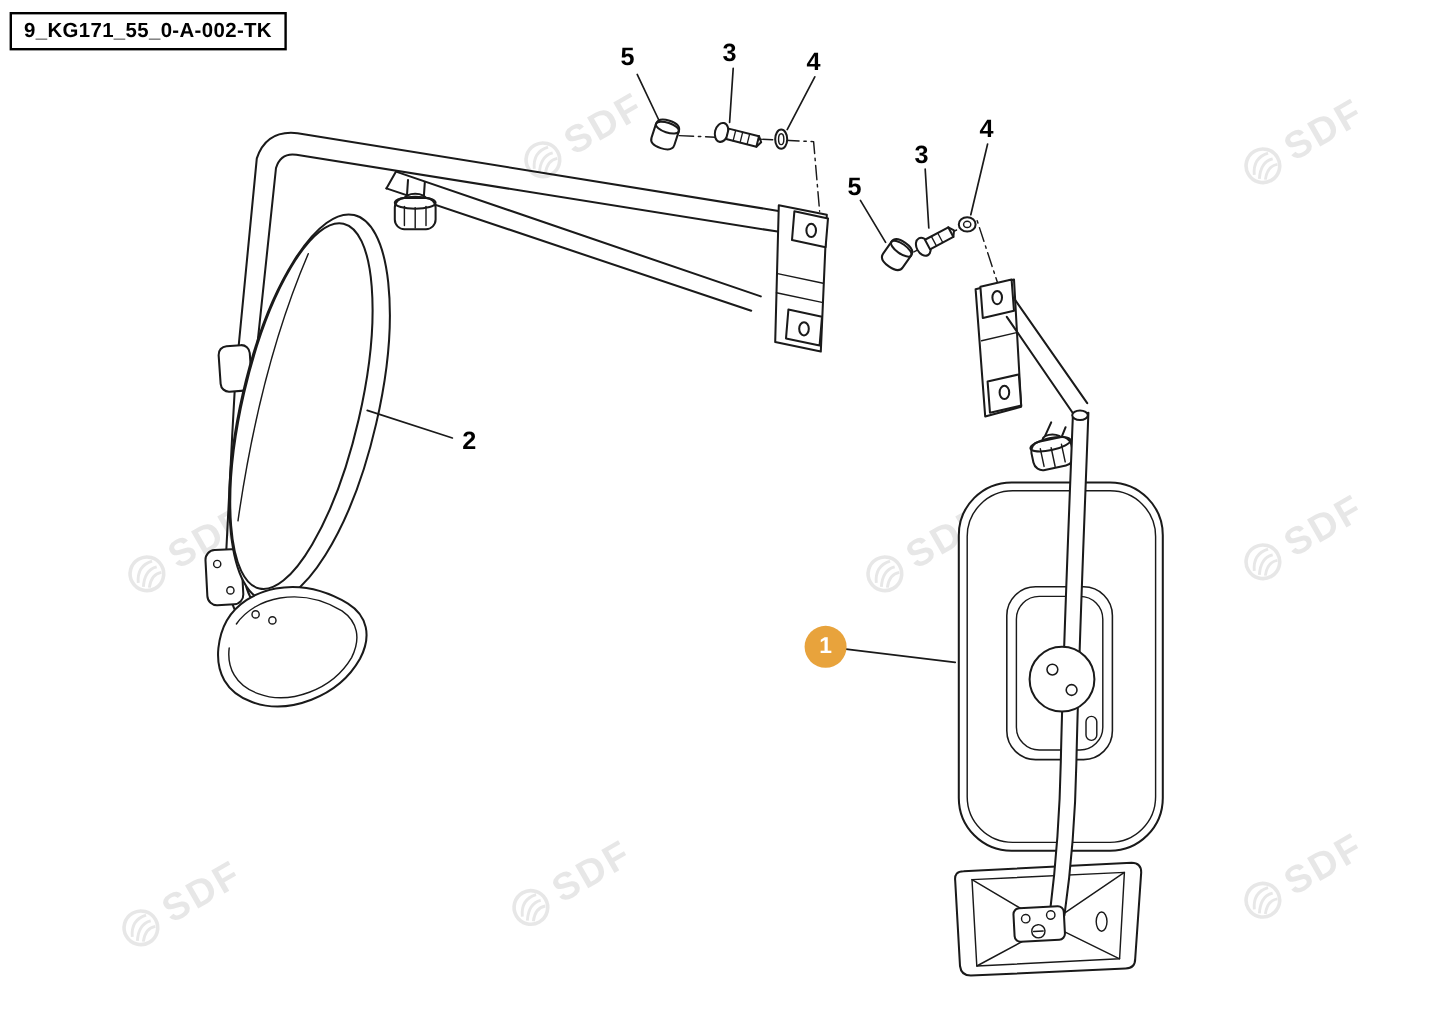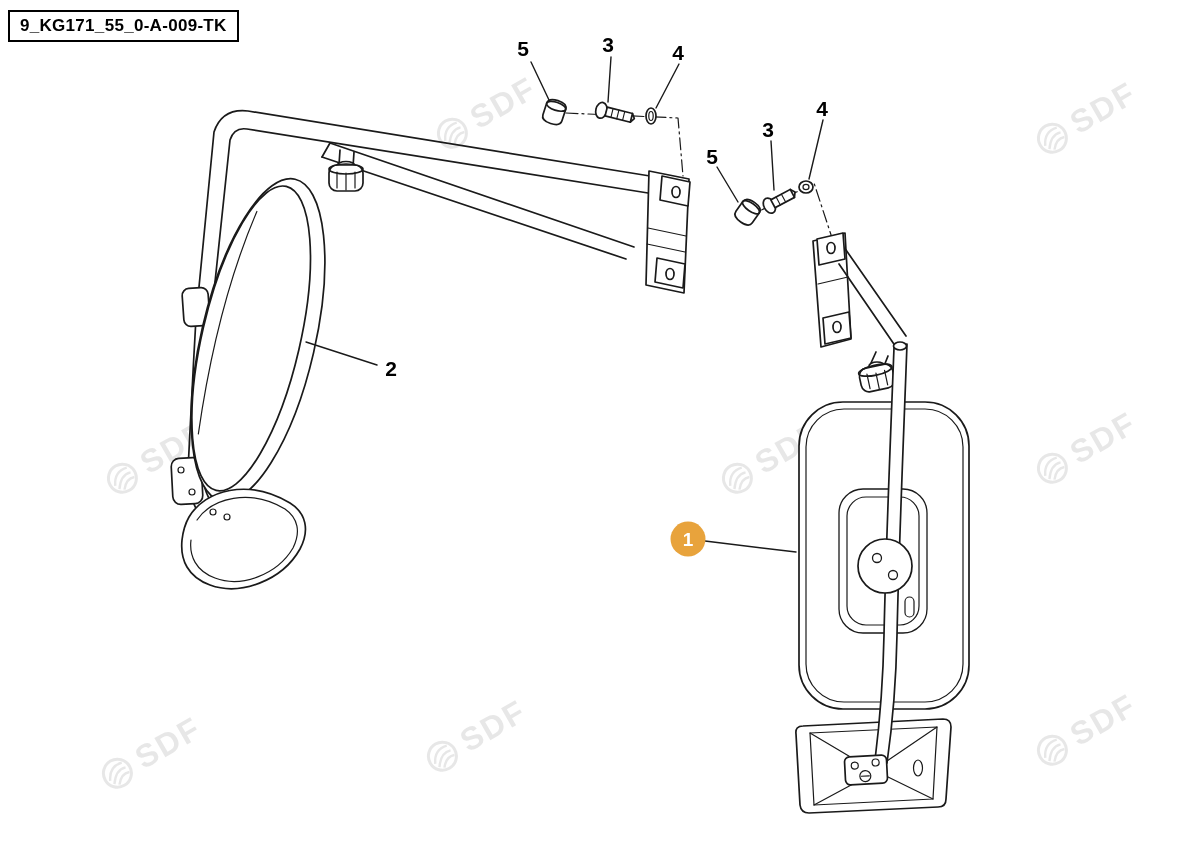--- a/index.html
+++ b/index.html
@@ -293,21 +293,21 @@
           <circle cx="865" cy="776" r="5.5" stroke-width="1.2"></circle>
           <line x1="861" y1="776" x2="869" y2="776" stroke-width="1.2"></line>
         </g>
 
         <line x1="705" y1="541" x2="796" y2="552" stroke-width="1.5"></line>
       </g>
 
     </g>
   </svg>
 
-  <div class="title-box">9_KG171_55_0-A-009-TK</div>
+  <div class="title-box">9_KG171_55_0-A-002-TK</div>
 
   <div class="callout" style="left:523px;top:48px">5</div>
   <div class="callout" style="left:608px;top:44px">3</div>
   <div class="callout" style="left:678px;top:52px">4</div>
   <div class="callout" style="left:712px;top:156px">5</div>
   <div class="callout" style="left:768px;top:129px">3</div>
   <div class="callout" style="left:822px;top:108px">4</div>
   <div class="callout" style="left:391px;top:368px">2</div>
   <div class="callout-badge" style="left:688px;top:539px">1</div>
 

